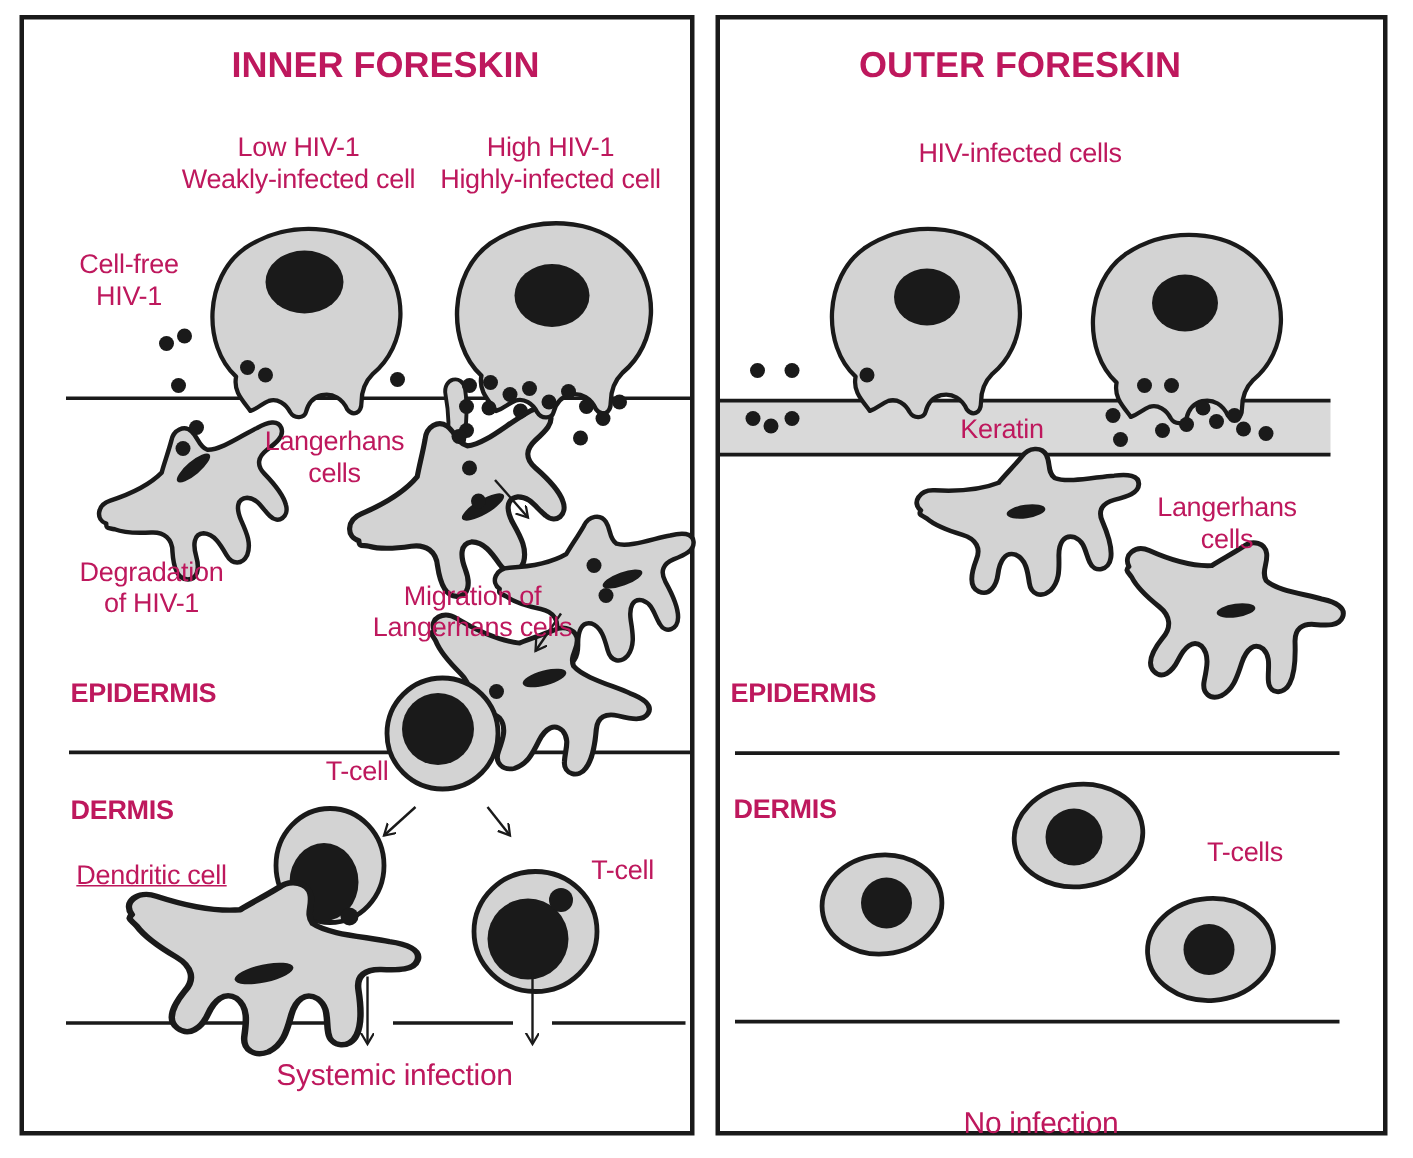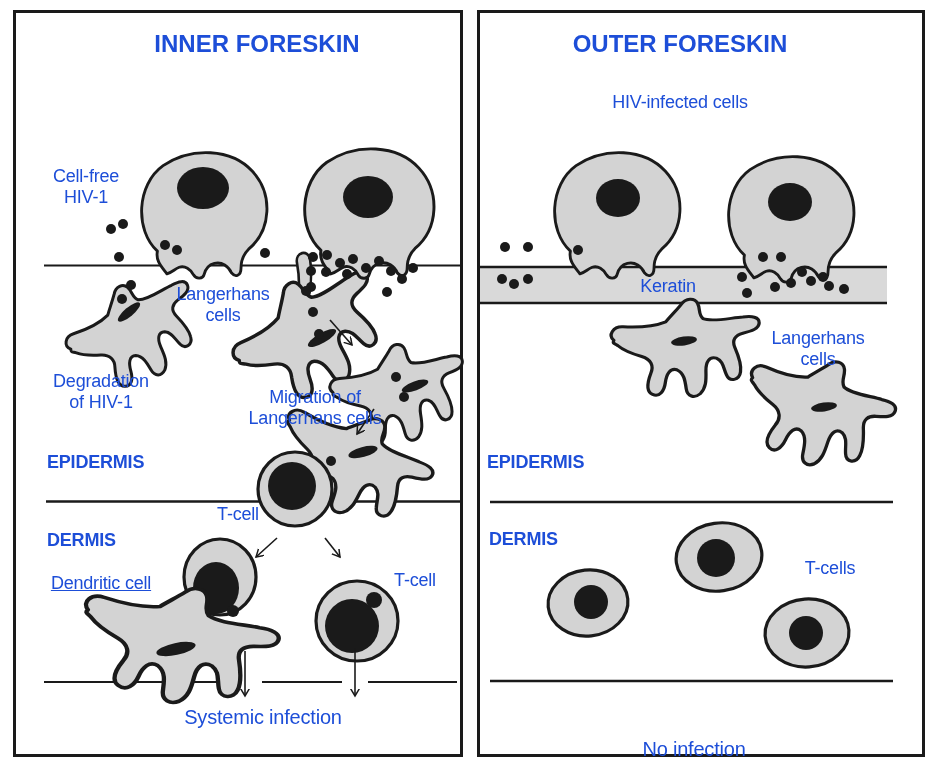--- a/index.html
+++ b/index.html
@@ -1,17 +1,17 @@
 <!DOCTYPE html>
 <html><head>
 <meta charset="utf-8">
 <style>
   html,body{margin:0;padding:0;background:#ffffff;}
   #stage{position:relative;width:942px;height:772px;background:#ffffff;overflow:hidden;
-         font-family:"Liberation Sans", sans-serif;color:#1d4ed8;}
+         font-family:"Liberation Sans", sans-serif;color:#be185d;}
   #art{position:absolute;left:0;top:0;}
   .lbl{position:absolute;font-size:18px;line-height:21px;text-align:center;
        transform:translateX(-50%);white-space:pre-line;letter-spacing:-0.2px;}
   .lbl-left{position:absolute;font-size:18px;line-height:21px;text-align:left;
        white-space:pre-line;letter-spacing:-0.2px;}
   .bold{font-weight:bold;}
   .title{font-size:24px;font-weight:bold;letter-spacing:0px;}
   .caption{font-size:20px;}
 </style>
 </head>
@@ -164,20 +164,24 @@
         <circle cx="747" cy="293" r="5"></circle>
       <circle cx="775" cy="287" r="5"></circle>
         <circle cx="791" cy="283" r="5"></circle>
         <circle cx="811" cy="281" r="5"></circle>
       <circle cx="829" cy="286" r="5"></circle>
         <circle cx="844" cy="289" r="5"></circle>
     </g>
   </svg>
 
   <div class="lbl title" style="left:257px;top:33px;">INNER FORESKIN</div>
+  <div class="lbl" style="left:199px;top:88px;">Low HIV-1
+Weakly-infected cell</div>
+  <div class="lbl" style="left:367px;top:88px;">High HIV-1
+Highly-infected cell</div>
   <div class="lbl" style="left:86px;top:166px;">Cell-free
 HIV-1</div>
   <div class="lbl" style="left:223px;top:284px;">Langerhans
 cells</div>
   <div class="lbl" style="left:101px;top:371px;">Degradation
 of HIV-1</div>
   <div class="lbl" style="left:283px;top:387px;margin-left:32px;">Migration of
 Langerhans cells</div>
   <div class="lbl-left bold" style="left:47px;top:452px;">EPIDERMIS</div>
   <div class="lbl" style="left:238px;top:504px;">T-cell</div>

